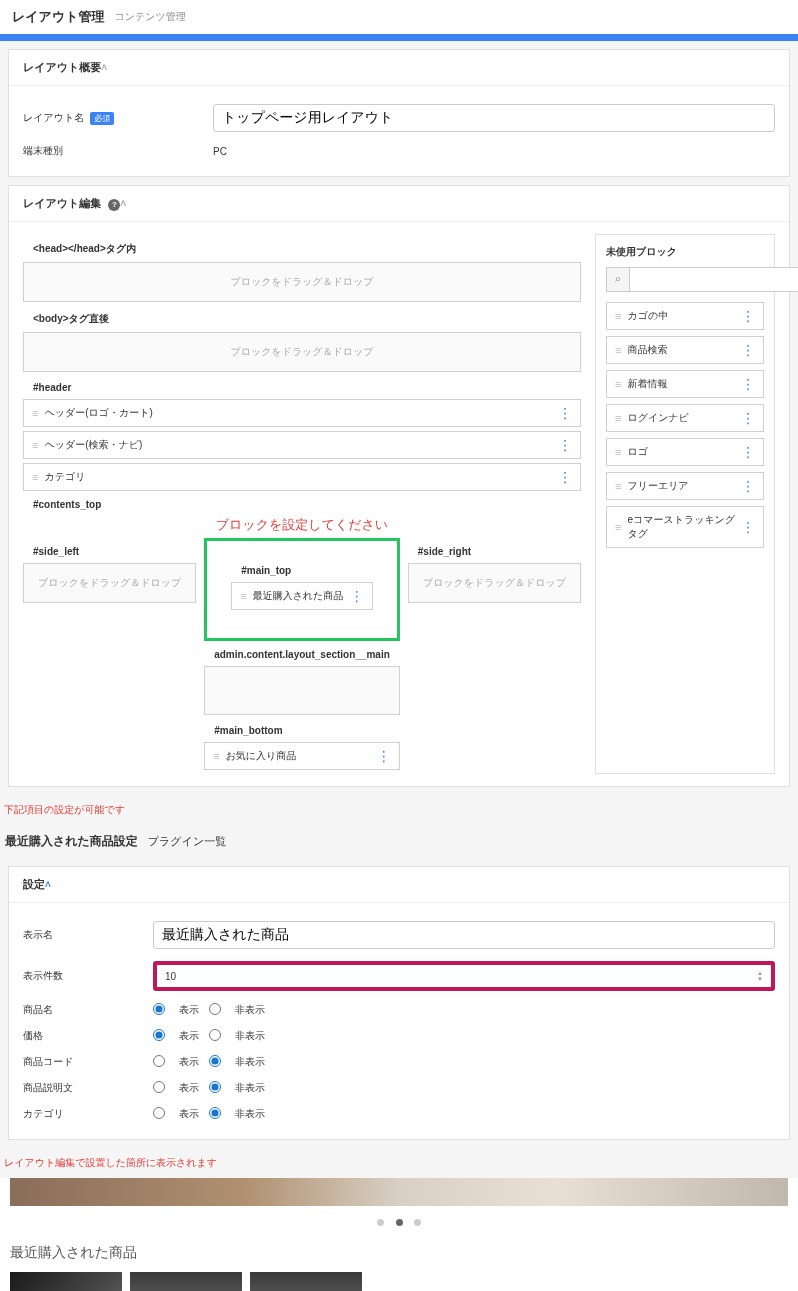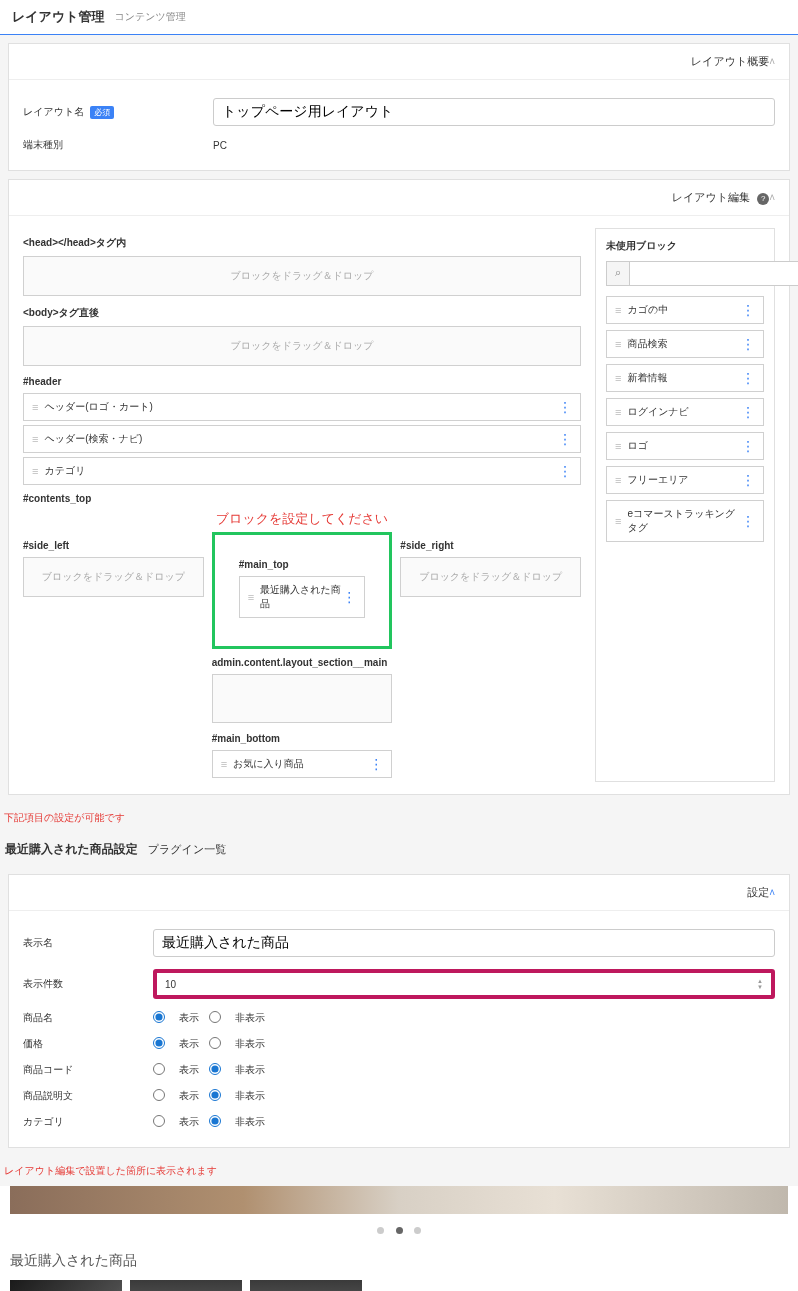--- a/index.html
+++ b/index.html
@@ -1,32 +1,32 @@
 <!DOCTYPE html>
 <html><head>
 <meta charset="utf-8">
 <style>
 *{box-sizing:border-box;margin:0;padding:0;font-family:"Hiragino Kaku Gothic ProN","メイリオ",Meiryo,sans-serif}
 body{background:#f5f5f5;font-size:11px;color:#333;width:798px}
-.page-title{background:#fff;padding:8px 12px;display:flex;align-items:center;gap:10px;border-bottom:1px solid #3b82f6}
+.page-title{background:#fff;padding:8px 12px;display:flex;align-items:center;gap:10px;border-bottom:7px solid #3b82f6}
 .page-title h1{font-size:13px;font-weight:bold}
 .page-title .sub{font-size:10px;color:#888}
 .panel{background:#fff;margin:8px;border:1px solid #e0e0e0}
-.panel-header{padding:10px 14px;font-size:11px;font-weight:normal;display:flex;justify-content:flex-end;align-items:center;border-bottom:1px solid #eee}
+.panel-header{padding:10px 14px;font-size:11px;font-weight:bold;display:flex;justify-content:flex-start;align-items:center;border-bottom:1px solid #eee}
 .panel-body{padding:12px 14px}
 .form-row{display:flex;align-items:center;padding:6px 0;font-size:10px}
 .form-row .lbl{width:190px;display:flex;align-items:center;gap:6px}
 .badge{background:#3b82f6;color:#fff;font-size:8px;padding:1px 4px;border-radius:2px}
 .input-text{flex:1;border:1px solid #ccc;padding:5px 8px;font-size:14px;border-radius:3px}
 .chev{color:#aaa;font-size:10px}
 .help-icon{display:inline-block;width:12px;height:12px;border-radius:50%;background:#666;color:#fff;text-align:center;line-height:12px;font-size:8px;margin-left:4px}
 .editor-wrap{display:flex;gap:14px;padding:12px 14px}
 .editor-left{flex:1}
 .editor-right{width:180px;border:1px solid #e0e0e0;padding:10px}
-.section-lbl{font-size:10px;font-weight:bold;margin:8px 0 6px}
+.section-lbl{font-size:10px;font-weight:bold;margin:8px 10px 6px}
 .dropzone{border:1px solid #d0d0d0;background:#fafafa;color:#aaa;text-align:center;padding:12px 0;font-size:10px;margin-bottom:10px}
 .block-item{border:1px solid #d0d0d0;background:#fff;display:flex;align-items:center;padding:6px 8px;margin-bottom:4px;font-size:10px}
 .grip{color:#bbb;margin-right:8px;font-size:11px;letter-spacing:-2px}
 .dots{color:#3b82f6;margin-left:auto;font-size:14px;line-height:8px}
 .cols3{display:flex;gap:8px}
 .cols3>div{flex:1}
 .col-mid{position:relative}
 .red-note{color:#e53935;font-size:13px;text-align:center;margin-bottom:4px}
 .red-box{border:3px solid #22c55e;padding:24px;margin-bottom:6px}
 .red-box .section-lbl{margin-top:0}

